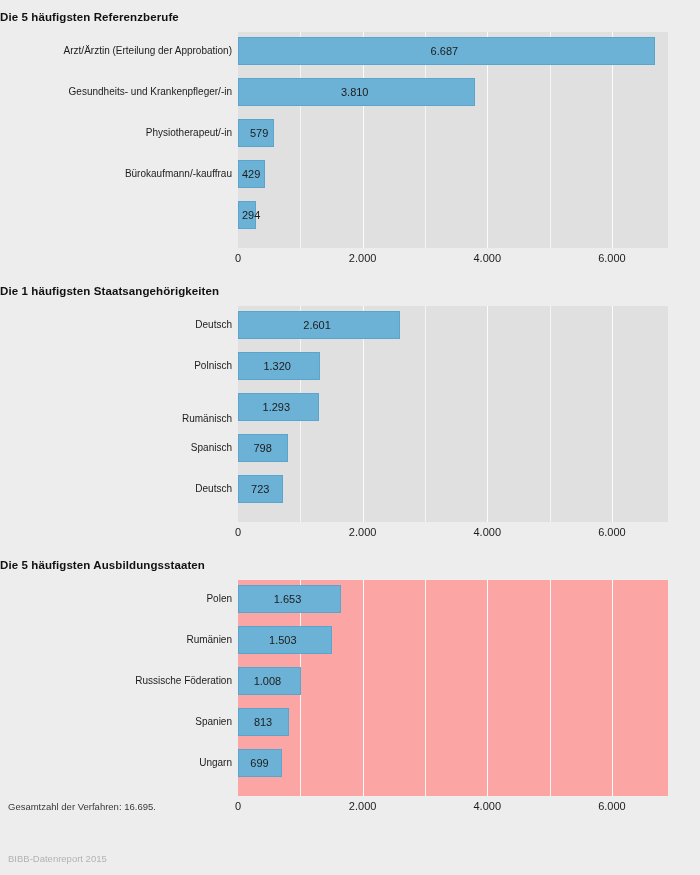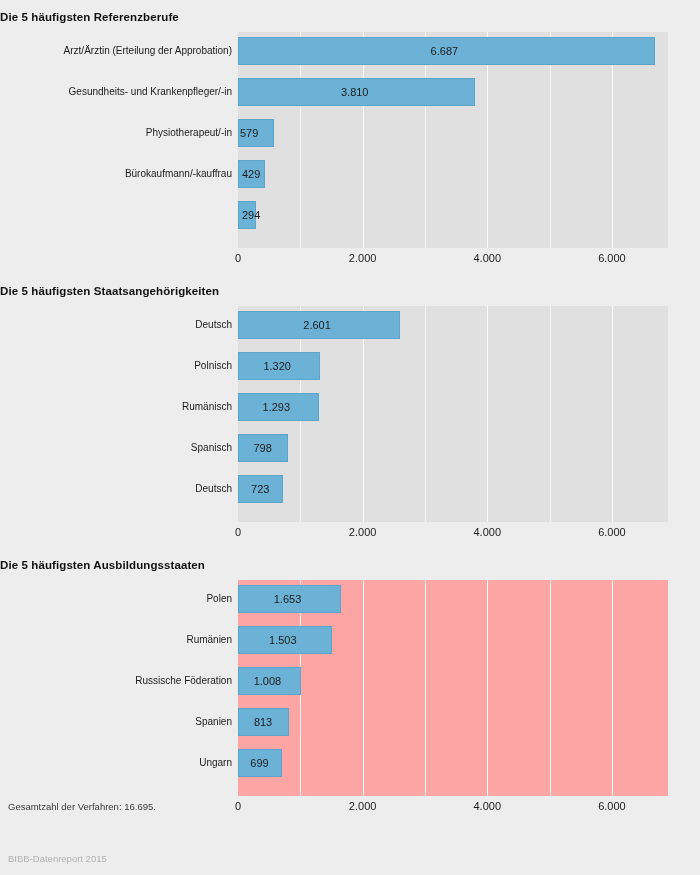--- a/index.html
+++ b/index.html
@@ -154,41 +154,41 @@
             <div class="gridline major" style="left: 124.638px;"></div>
             <div class="gridline" style="left: 186.957px;"></div>
             <div class="gridline major" style="left: 249.275px;"></div>
             <div class="gridline" style="left: 311.594px;"></div>
             <div class="gridline major" style="left: 373.913px;"></div>
             <div class="bar" style="left: 0px; top: 5px; width: 416.726px; height: 28px; background: rgb(108, 178, 214);"></div>
             <div class="bar-value" style="top: 13px; left: 192.613px;">6.687</div>
             <div class="bar" style="left: 0px; top: 46px; width: 237.435px; height: 28px; background: rgb(108, 178, 214);"></div>
             <div class="bar-value" style="top: 54px; left: 102.967px;">3.810</div>
             <div class="bar" style="left: 0px; top: 87px; width: 36.0826px; height: 28px; background: rgb(108, 178, 214);"></div>
-            <div class="bar-value" style="top: 95px; left: 2px; text-align: center;">579</div>
+            <div class="bar-value" style="top: 95px; left: 12px; text-align: center;">579</div>
             <div class="bar" style="left: 0px; top: 128px; width: 26.7348px; height: 28px; background: rgb(108, 178, 214);"></div>
             <div class="bar-value" style="top: 136px; left: 4px;">429</div>
             <div class="bar" style="left: 0px; top: 169px; width: 18.3217px; height: 28px; background: rgb(108, 178, 214);"></div>
             <div class="bar-value" style="top: 177px; left: 4px;">294</div>
           </div>
         </div>
         <div class="x-axis">
           <div class="x-tick" style="left: 0px;">0</div>
           <div class="x-tick" style="left: 124.638px;">2.000</div>
           <div class="x-tick" style="left: 249.275px;">4.000</div>
           <div class="x-tick" style="left: 373.913px;">6.000</div>
         </div>
       </div>
       <div class="panel" style="padding-top: 14px;">
-        <div class="panel-title">Die 5 häufigsten Staatsangehörigkeiten</div>
+        <div class="panel-title">Die 1 häufigsten Staatsangehörigkeiten</div>
         <div class="plot-row" style="margin-top: 8px;">
           <div class="cat-axis" style="height: 216px;">
             <div class="cat-label" style="top: 13px;">Deutsch</div>
             <div class="cat-label" style="top: 54px;">Polnisch</div>
-            <div class="cat-label" style="top: 95px; padding-left: 27px;">Rumänisch</div>
+            <div class="cat-label" style="top: 107px; padding-left: 27px;">Rumänisch</div>
             <div class="cat-label" style="top: 136px;">Spanisch</div>
             <div class="cat-label" style="top: 177px;">Deutsch</div>
           </div>
           <div class="plot-area" style="height: 216px; background: rgb(224, 224, 224);">
             <div class="gridline" style="left: 62.3188px;"></div>
             <div class="gridline major" style="left: 124.638px;"></div>
             <div class="gridline" style="left: 186.957px;"></div>
             <div class="gridline major" style="left: 249.275px;"></div>
             <div class="gridline" style="left: 311.594px;"></div>
             <div class="gridline major" style="left: 373.913px;"></div>

